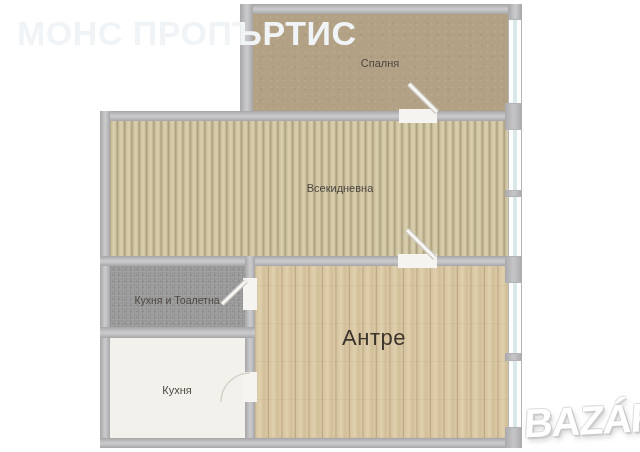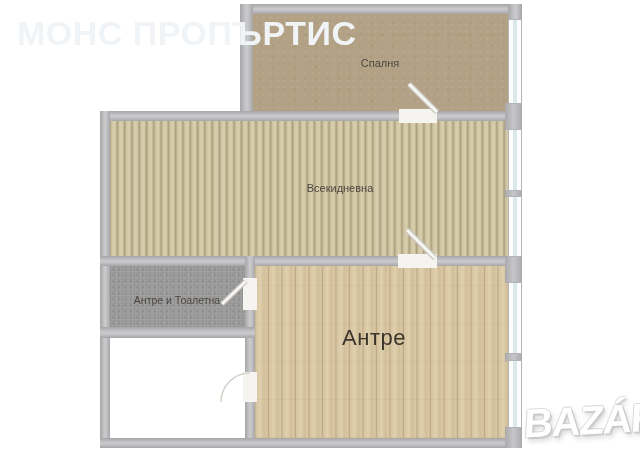--- a/index.html
+++ b/index.html
@@ -66,23 +66,26 @@
 
   <div class="room" id="room-living" style="left:110px;top:121px;width:398px;height:135px;">
     <span class="room-label" id="label-living" style="left:230px;top:67px;">Всекидневна</span>
   </div>
 
   <div class="room" id="room-bedroom" style="left:253px;top:14px;width:255px;height:97px;">
     <span class="room-label" id="label-bedroom" style="left:127px;top:49px;">Спалня</span>
   </div>
 
   <div class="room" id="room-bath" style="left:110px;top:266px;width:135px;height:61px;">
-    <span class="room-label" id="label-bath" style="left:67px;top:34px;">Антре и Тоалетна</span>
+    <span class="room-label" id="label-bath" style="left:67px;top:34px;">Кухня и Тоалетна</span>
   </div>
 
+  <div class="room" id="room-kitchen" style="left:110px;top:338px;width:135px;height:100px;">
+    <span class="room-label" id="label-kitchen" style="left:67px;top:52px;">Кухня</span>
+  </div>
 
   <div class="room" id="room-hall" style="left:255px;top:266px;width:253px;height:172px;text-align:right;">
     <span class="room-label" id="label-hall" style="left:119px;top:72px;">Антре</span>
   </div>
 
   <div class="wall wall-h" style="left:240px;top:4px;width:282px;height:10px;z-index:2;"></div>
   <div class="wall wall-v" style="left:240px;top:4px;width:13px;height:117px;z-index:2;"></div>
   <div class="wall wall-h" style="left:100px;top:111px;width:422px;height:10px;z-index:2;"></div>
   <div class="wall wall-v" style="left:100px;top:111px;width:10px;height:337px;z-index:2;"></div>
   <div class="wall wall-h" style="left:100px;top:256px;width:422px;height:10px;z-index:2;"></div>

